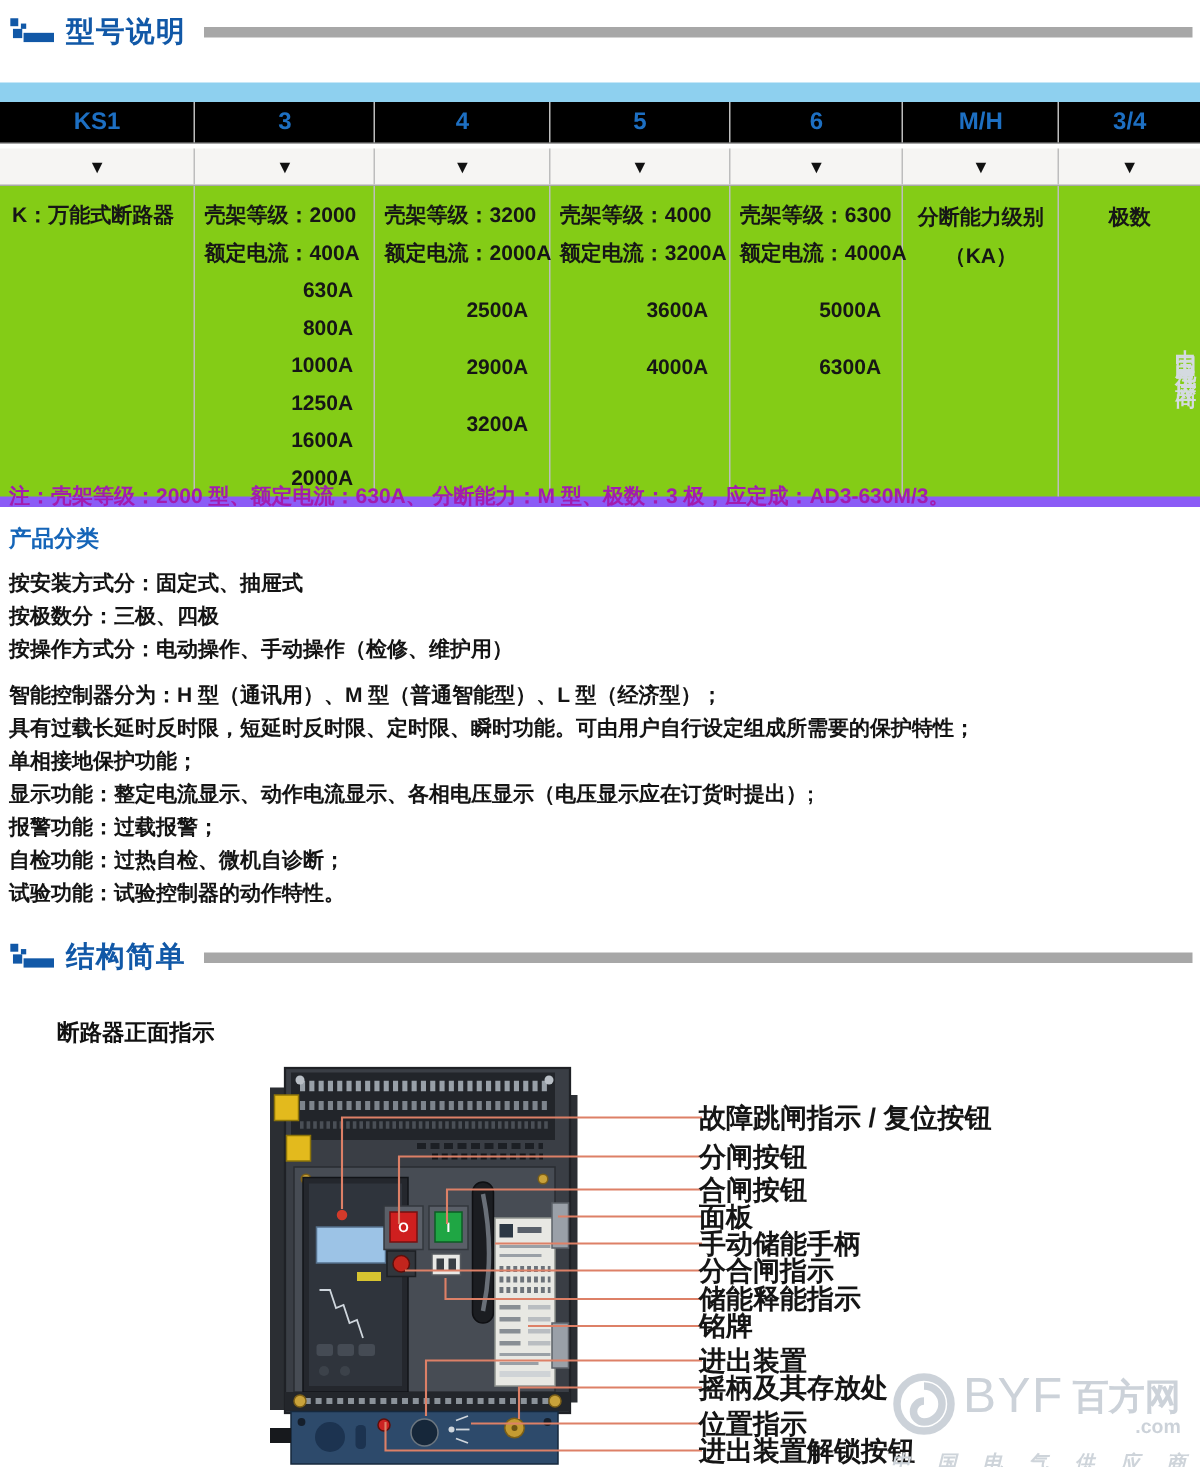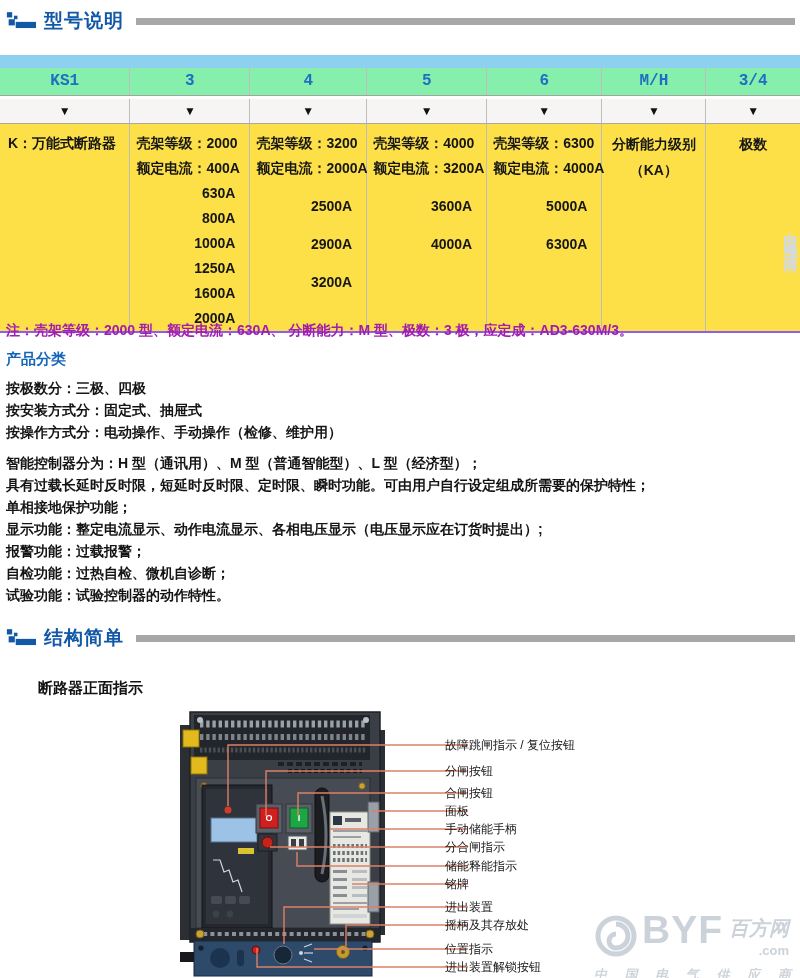--- a/index.html
+++ b/index.html
@@ -13,26 +13,26 @@
   
   .sec-header { position:absolute; left:6px; right:5px; display:flex; align-items:center; height:26px; }
   .sec-header .hicon { width:30px; height:20px; flex:0 0 auto; }
   .sec-header .htitle { color:#1158a7; font-size:19px; font-weight:700; margin-left:8px; letter-spacing:1px; white-space:nowrap; }
   .sec-header .hbar { flex:1; height:7px; background:#a7a7a7; margin-left:12px; }
 
   
   .model-table { position:absolute; left:0; top:55px; width:800px; }
   .tbl-topbar { height:13px; background:#8ed0ef; }
   .tgrid { display:grid; grid-template-columns:16.3% 15% 14.6% 15% 14.4% 13% 11.7%; }
-  .thead { background:#86efac; border-bottom:1px solid #a3a3a3;font-family:Liberation Mono, monospace; }
+  .thead { background:#000000; border-bottom:1px solid #a3a3a3; }
   .thead .tcell { color:#1d6fc2; font-size:16px; font-weight:700; text-align:center; line-height:27px; height:27px; }
   .tspacer { height:3px; background:#ffffff; }
   .tarrows { background:#f6f5f3; border-bottom:1px solid #a9a9a9; }
   .tarrows .tcell { text-align:center; font-size:12px; color:#111; line-height:24px; height:24px; }
-  .tbody { background:#fde047; border-bottom:2px solid #8b5cf6; }
+  .tbody { background:#84cc16; border-bottom:7px solid #8b5cf6; }
   .tbody .tcell { min-height:196px; padding-top:7px; font-size:14px; font-weight:600; color:#161616; }
   .tcell { border-right:1px solid #bdbdbd; }
   .tcell:last-child { border-right:none; }
   .cl { display:flex; line-height:25px; white-space:nowrap; }
   .cl-l { padding-left:6px; }
   .cl-v { flex:1; text-align:right; padding-right:14px; }
   .cl-left { padding-left:8px; line-height:25px; }
   .spread .cl:nth-child(n+3) { margin-top:13px; }
   .cl-center { text-align:center; line-height:26px; }
 
@@ -40,29 +40,29 @@
 
   
   .textblock { position:absolute; left:6px; }
   .blk-title { color:#1565b8; font-size:15px; font-weight:700; margin-bottom:8px; }
   .blk-line { font-size:14px; font-weight:600; color:#141414; line-height:22px; white-space:nowrap; }
 
   
   .subtitle { position:absolute; left:6px; top:679px; font-size:15px; font-weight:700; color:#111;margin-left:32px; }
   .diagram { position:absolute; left:0; top:700px; width:800px; height:278px; }
   .diagram svg.scene { position:absolute; left:0; top:0; }
-  .dlabel { position:absolute; left:445px; font-size:12px; font-weight:400; color:#151515; white-space:nowrap; line-height:16px; }
+  .dlabel { position:absolute; left:466px; font-size:18px; font-weight:700; color:#151515; white-space:nowrap; line-height:16px; }
 
   
   .byf { position:absolute; left:594px; top:214px; width:205px; color:#ccd2d9; }
   .byf-row { display:flex; align-items:center; }
   .byf-logo { width:44px; height:44px; flex:0 0 auto; }
-  .byf-brand { font-size:39px; font-weight:700; letter-spacing:1px; line-height:30px;margin-top:24px; }
+  .byf-brand { font-size:33px; font-weight:400; letter-spacing:1px; line-height:30px;margin-top:24px; }
   .byf-main { margin-left:4px; }
-  .byf-cn { font-size:20px; font-weight:700; margin-left:6px; vertical-align:top;font-style:italic; }
+  .byf-cn { font-size:24px; font-weight:700; margin-left:6px; vertical-align:top; }
   .byf-com { font-size:13px; font-weight:700; text-align:right; margin-top:-4px; }
   .byf-slogan { font-size:13px; font-weight:600; letter-spacing:7px; margin-top:8px; font-style:italic; color:#ced4da; white-space:nowrap; }
   .side-mark { position:absolute; left:782px; top:222px; writing-mode:vertical-rl; font-size:14px; letter-spacing:4px; color:#d4dae0; font-weight:600; }
 </style>
 </head>
 <body>
 
 <div class="sec-header" style="top:8px;">
   <svg class="hicon" viewBox="0 0 34 22">
     <rect x="1" y="1" width="6" height="6" fill="#1158a7"></rect>
@@ -208,22 +208,22 @@
     <div class="tcell">
       <div class="cl-center">极数</div>
     </div>
   </div>
 </div>
 
 <div class="note-line">注：壳架等级：2000 型、额定电流：630A、 分断能力：M 型、极数：3 极，应定成：AD3-630M/3。</div>
 
 <div class="textblock" style="top:350px;">
   <div class="blk-title">产品分类</div>
+  <div class="blk-line">按安装方式分：固定式、抽屉式</div>
   <div class="blk-line">按极数分：三极、四极</div>
-  <div class="blk-line">按安装方式分：固定式、抽屉式</div>
   <div class="blk-line">按操作方式分：电动操作、手动操作（检修、维护用）</div>
 </div>
 
 <div class="textblock" style="top:452px;">
   <div class="blk-line">智能控制器分为：H 型（通讯用）、M 型（普通智能型）、L 型（经济型）；</div>
   <div class="blk-line">具有过载长延时反时限，短延时反时限、定时限、瞬时功能。可由用户自行设定组成所需要的保护特性；</div>
   <div class="blk-line">单相接地保护功能；</div>
   <div class="blk-line">显示功能：整定电流显示、动作电流显示、各相电压显示（电压显示应在订货时提出）;</div>
   <div class="blk-line">报警功能：过载报警；</div>
   <div class="blk-line">自检功能：过热自检、微机自诊断；</div>

